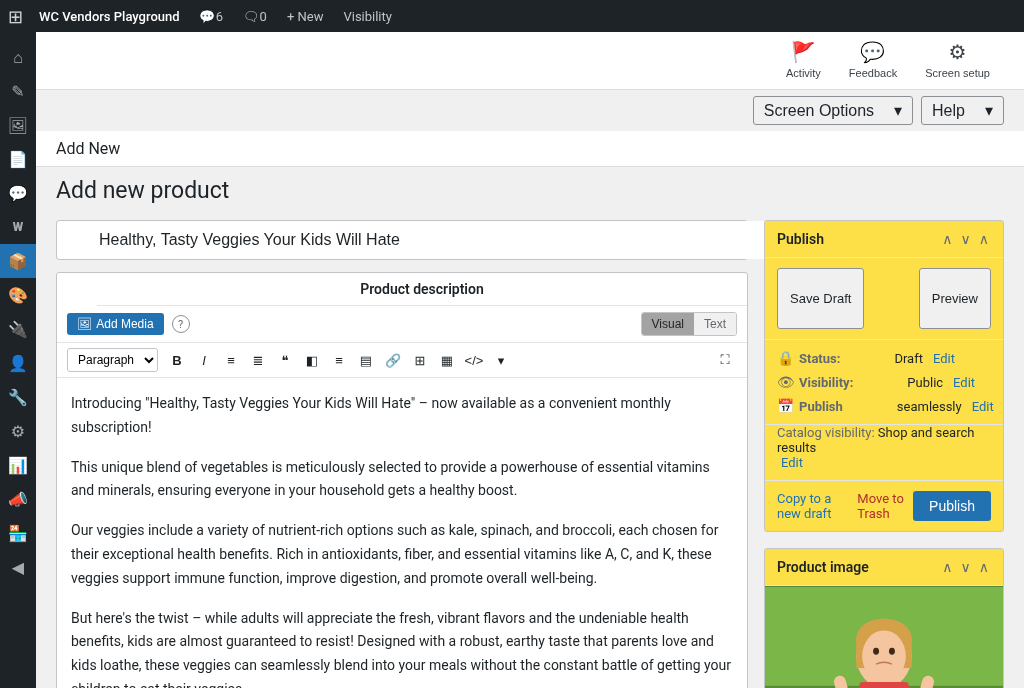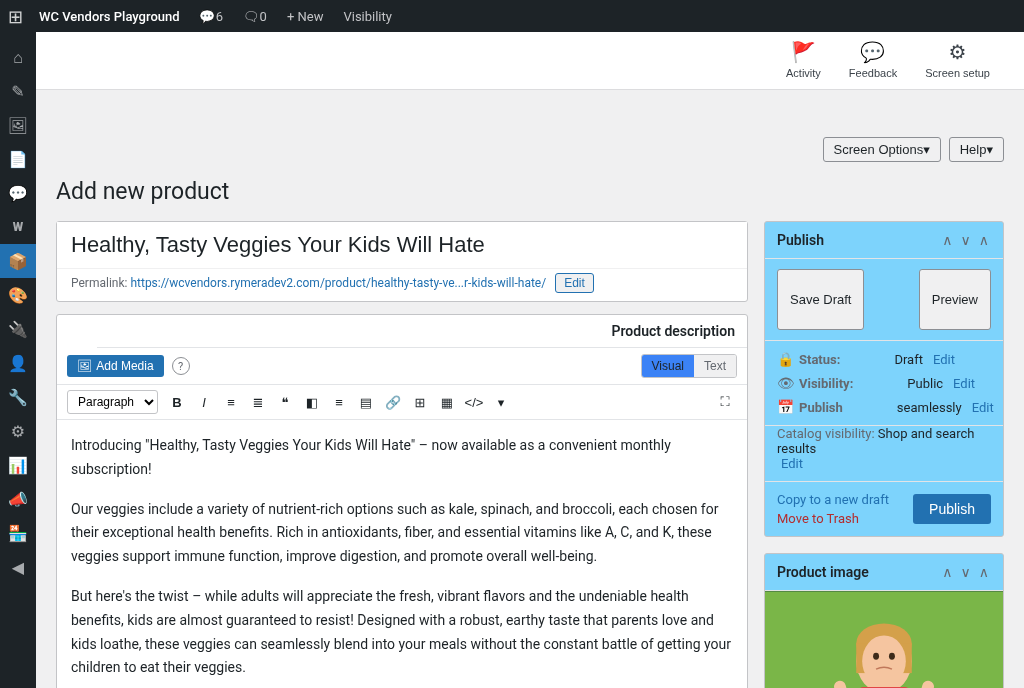--- a/index.html
+++ b/index.html
@@ -89,24 +89,24 @@
       justify-content: flex-end;
       align-items: center;
       padding: 6px 20px;
       gap: 8px;
     }
     .screen-btn {
       background: #f0f0f1;
       border: 1px solid #8c8f94;
       border-radius: 3px;
       padding: 4px 10px;
-      font-size: 13px;
-      cursor: pointer;
-      color: #1d2327;
-      display: flex; align-items: center; gap: 0; margin-top: 41px;
+      font-size: 16px;
+      cursor: pointer;
+      color: #1d2327;
+      display: flex; align-items: center; gap: 20px;
     }
 
     
     #wpbody-content {
       padding: 10px 20px 20px 20px;
     }
 
     h1.page-heading {
       font-size: 23px;
       font-weight: 400;
@@ -167,21 +167,21 @@
       background: #fff;
       border: 1px solid #c3c4c7;
       border-radius: 3px;
       margin-bottom: 16px;
     }
     .postbox-header {
       padding: 8px 12px;
       border-bottom: 1px solid #e2e4e7;
       display: flex;
       align-items: center;
-      justify-content: flex-end;
+      justify-content: center;
       margin-left: 40px;
     }
     .postbox-header h2 {
       font-size: 14px;
       font-weight: 600;
       color: #1d2327;
     }
 
     
     .editor-toolbar-top {
@@ -219,21 +219,21 @@
     }
     .vt-tab {
       padding: 4px 10px;
       font-size: 12px;
       cursor: pointer;
       background: #f0f0f1;
       color: #646970;
       border: none;
     }
     .vt-tab.active {
-      background: #3b82f6;
+      background: #a3a3a3;
       color: #1d2327;
       font-weight: 500;
       text-align: center;
     }
 
     .editor-format-bar {
       padding: 5px 10px;
       border-bottom: 1px solid #e2e4e7;
       display: flex;
       align-items: center;
@@ -271,21 +271,21 @@
     .editor-content p { margin-bottom: 16px; }
     .editor-content p:last-child { margin-bottom: 0; }
 
     
     #postbox-container-1 {
       width: 240px;
       flex-shrink: 0;
     }
 
     .sidebar-box {
-      background: #7dd3fc;
+      background: #fde047;
       border: 1px solid #c3c4c7;
       border-radius: 3px;
       margin-bottom: 16px;
     }
     .sidebar-box-header {
       padding: 8px 12px;
       border-bottom: 1px solid #e2e4e7;
       display: flex;
       align-items: center;
       justify-content: space-between;
@@ -349,21 +349,21 @@
     .catalog-visibility { font-size: 13px; padding: 0 12px 10px; border-bottom: 1px solid #e2e4e7; }
     .catalog-visibility .label { color: #646970; }
     .catalog-value { font-weight: 400; }
 
     .publish-bottom {
       padding: 10px 12px;
       display: flex;
       align-items: center;
       justify-content: space-between;
     }
-    .publish-links { display: flex; flex-direction: column; gap: 4px; }
+    .publish-links { display: flex; flex-direction: row; gap: 4px; }
     .copy-draft-link { color: #2271b1; text-decoration: none; font-size: 13px; cursor: pointer; }
     .move-trash-link { color: #b32d2e; text-decoration: none; font-size: 13px; cursor: pointer; }
     .publish-btn {
       background: #2271b1;
       color: #fff;
       border: none;
       border-radius: 3px;
       padding: 7px 16px;
       font-size: 14px;
       font-weight: 500;
@@ -496,38 +496,36 @@
       <button class="screen-btn">
         <span>Screen Options</span>
         <span>▾</span>
       </button>
       <button class="screen-btn">
         <span>Help</span>
         <span>▾</span>
       </button>
     </div>
 
+    <div id="wpbody-header">
+      <h2>Add New</h2>
+    </div>
 
     <div id="wpbody-content">
 
       <h1 class="page-heading">
         <span>Add new product</span>
       </h1>
 
       <div id="post-body">
 
         <div id="post-body-content">
 
           <div id="titlediv">
-            <input type="text" value="Healthy, Tasty Veggies Your Kids Will Hate" placeholder="Add title" style="width: 100%; font-size: 22px; padding: 10px 14px; border: none; outline: none; font-weight: 400; color: rgb(29, 35, 39);">
-            <div class="permalink-row">
-              <span>Permalink:</span>
-              <a href="#">https://wcvendors.rymeradev2.com/product/healthy-tasty-ve...r-kids-will-hate/</a>
-              <button class="edit-slug-btn">Edit</button>
-            </div>
+            <input type="text" value="Healthy, Tasty Veggies Your Kids Will Hate" placeholder="Add title" style="width: 100%; font-size: 16px; padding: 10px 14px; border: none; outline: none; font-weight: 400; color: rgb(29, 35, 39); margin-left: 28px;">
           </div>
 
           <div class="postbox">
             <div class="postbox-header">
               <h2>Product description</h2>
             </div>
 
             <div class="editor-toolbar-top">
               <button class="add-media-btn">
                 <span>🖼</span>
@@ -561,20 +559,21 @@
               <button class="fmt-btn">🔗</button>
               <button class="fmt-btn">⊞</button>
               <button class="fmt-btn">▦</button>
               <button class="fmt-btn">&lt;/&gt;</button>
               <button class="fmt-btn">▾</button>
               <button class="fmt-btn expand-btn">⛶</button>
             </div>
 
             <div class="editor-content">
               <p>Introducing "Healthy, Tasty Veggies Your Kids Will Hate" – now available as a convenient monthly subscription!</p>
+              <p>This unique blend of vegetables is meticulously selected to provide a powerhouse of essential vitamins and minerals, ensuring everyone in your household gets a healthy boost.</p>
               <p>Our veggies include a variety of nutrient-rich options such as kale, spinach, and broccoli, each chosen for their exceptional health benefits. Rich in antioxidants, fiber, and essential vitamins like A, C, and K, these veggies support immune function, improve digestion, and promote overall well-being.</p>
               <p>But here's the twist – while adults will appreciate the fresh, vibrant flavors and the undeniable health benefits, kids are almost guaranteed to resist! Designed with a robust, earthy taste that parents love and kids loathe, these veggies can seamlessly blend into your meals without the constant battle of getting your children to eat their veggies.</p>
             </div>
           </div>
 
         </div>
 
         <div id="postbox-container-1">
 
           <div class="sidebar-box">

